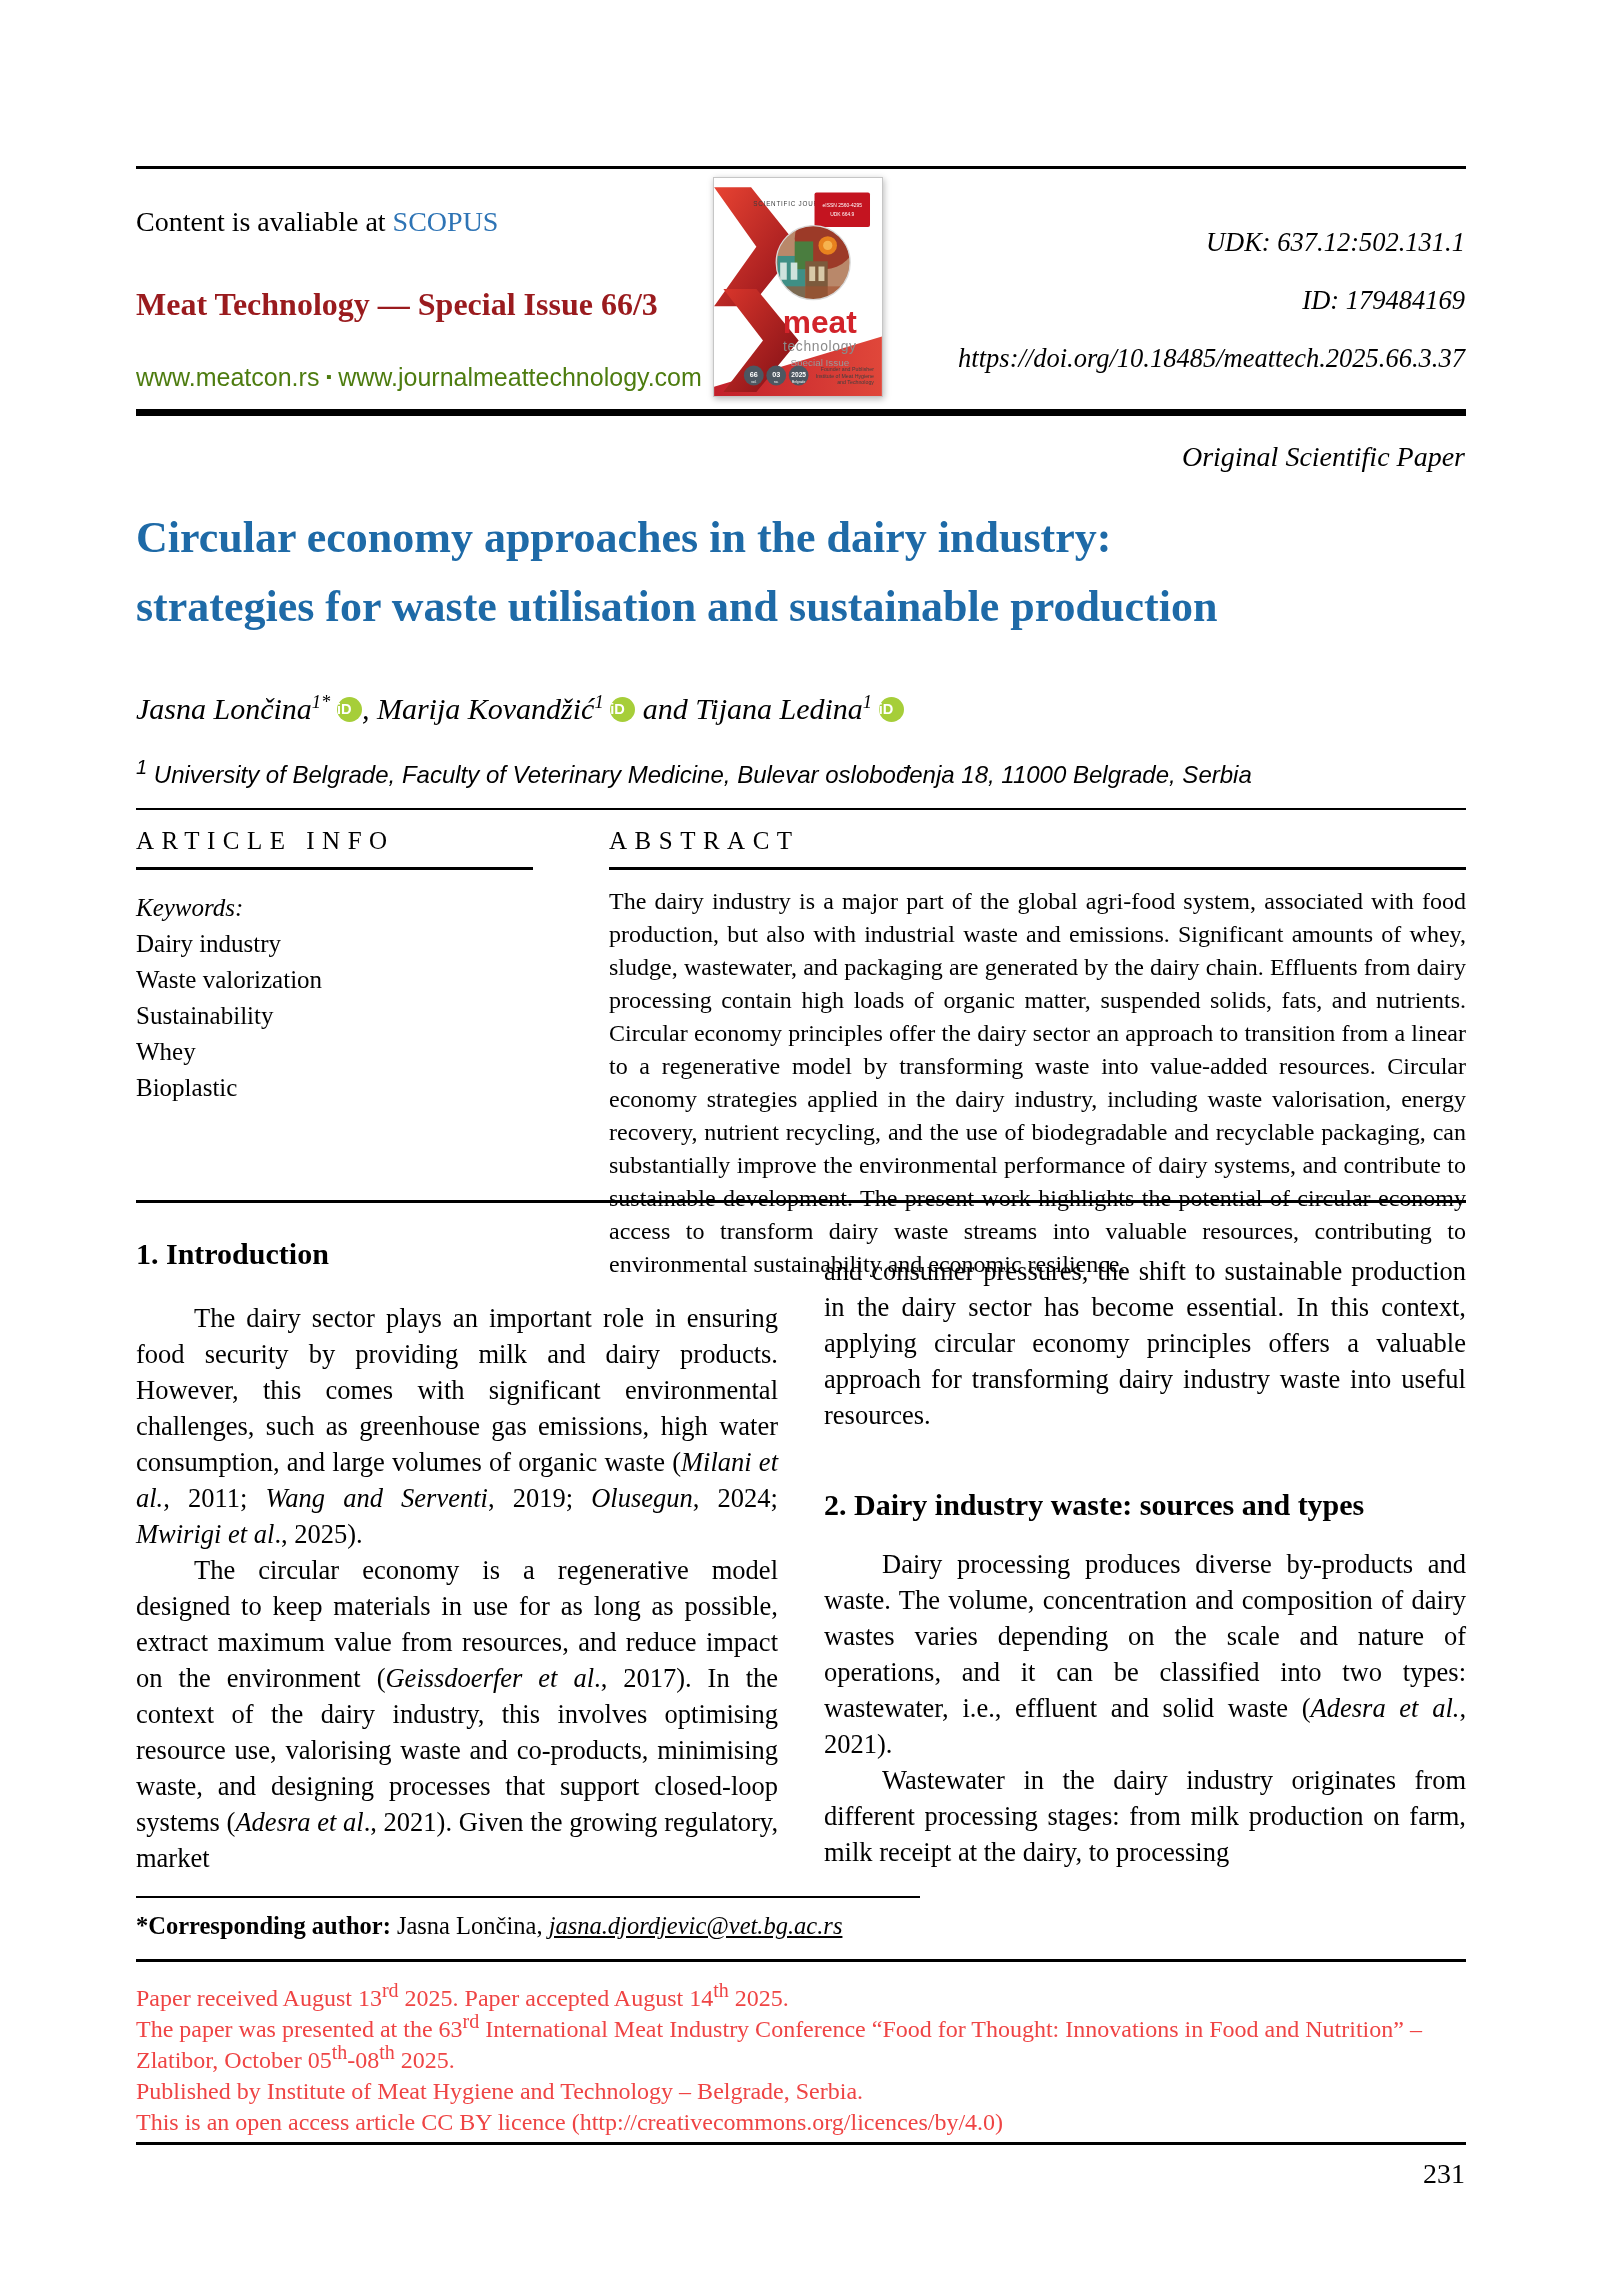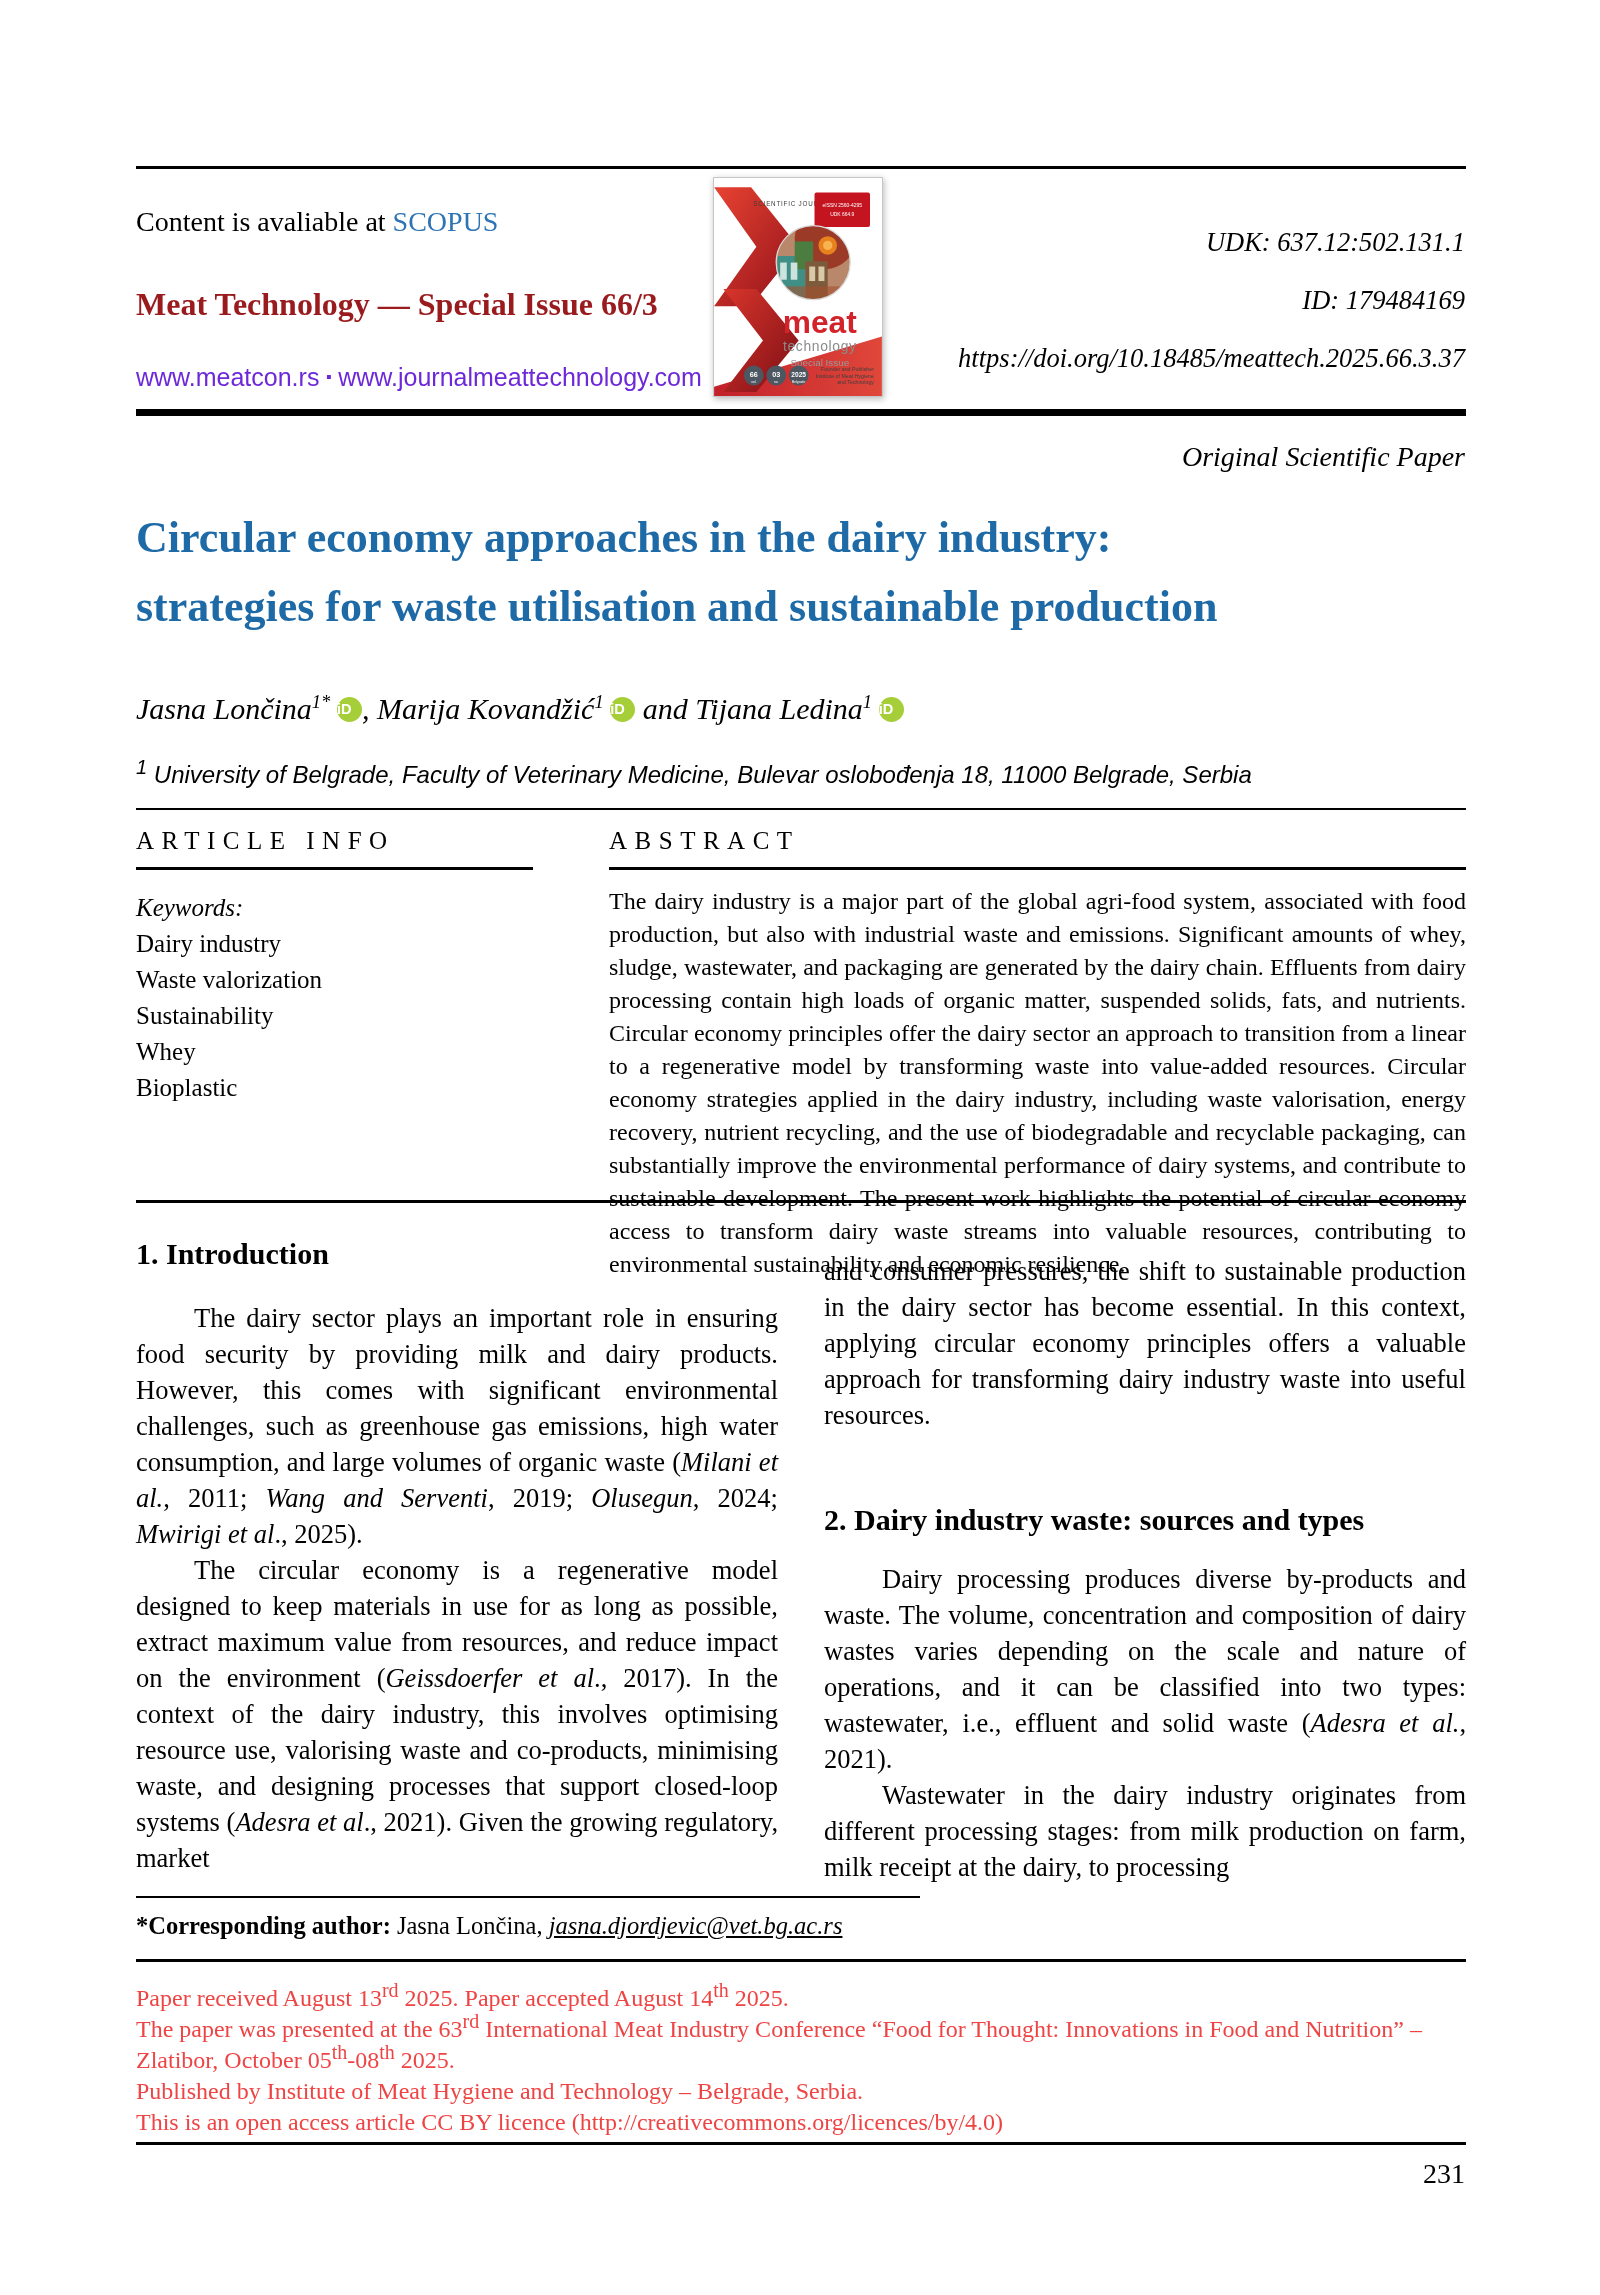--- a/index.html
+++ b/index.html
@@ -8,21 +8,21 @@
     font-family:"Liberation Serif","DejaVu Serif",serif; color:#000;
     overflow:hidden;
   }
   .abs { position:absolute; }
   .rule { position:absolute; background:#000; }
 
   
   .hdr-note { left:136px; top:206px; font-size:28px; }
   .hdr-note a { color:#2e74b5; text-decoration:none; }
   .hdr-journal { left:136px; top:286px; font-size:32px; font-weight:bold; color:#9a1b1e; }
-  .hdr-urls { left:136px; top:363px; font-family:"Liberation Sans",sans-serif; font-size:25px; color:#6d28d9; }
+  .hdr-urls { left:136px; top:363px; font-family:"Liberation Sans",sans-serif; font-size:25px; color:#4d7c0f; }
   .hdr-urls .sq { font-size:16px; vertical-align:4px; padding:0 6.6px; }
   .hdr-right { right:136px; top:213px; text-align:right; font-style:italic; font-size:26.5px; line-height:58px; }
 
   
   .cover { left:713px; top:177px; width:168px; height:218px; border:0.7px solid #c6c6c6;
            box-shadow:1.3px 2px 6.6px rgba(0,0,0,0.28); background:#fff; }
 
   .osp { right:136px; top:441px; font-style:italic; font-size:28px; }
 
   .title { left:136px; top:503px; width:1330px; font-size:44px; font-weight:bold; color:#1e6aa7; line-height:69px; }
@@ -41,21 +41,21 @@
   .kw .lbl { font-style:italic; }
   .abstract { left:609px; top:885px; width:857px; font-size:24px; line-height:33px; text-align:justify; }
 
   .bodycol { width:642px; font-size:26.5px; line-height:36px; text-align:justify; }
   .bodycol p { margin:0; text-indent:58px; }
   .bodycol p.noindent { text-indent:0; }
   .bodycol h3 { font-size:30px; margin:0; }
   .col-left  { left:136px;  top:1236px; }
   .col-right { left:824px; top:1236px; padding-top:17px; }
   .col-left p.first { margin-top:28px; }
-  .col-right h3 { margin-top:69px; }
+  .col-right h3 { margin-top:54px; }
   .col-right p.after-head { margin-top:23px; }
 
   .corresp { left:136px; top:1912px; font-family:Liberation Serif, serif; font-size:24.5px; }
   .corresp .lbl { font-weight:bold; }
   .corresp .email { font-style:italic; text-decoration:underline; color:#000; }
 
   .footer { left:136px; top:1983px; width:1330px; color:#ef4444; font-size:24px; line-height:31px; }
   .footer p { margin:0; }
   .pagenum { right:136px; top:2158px; font-size:28px; }
 

